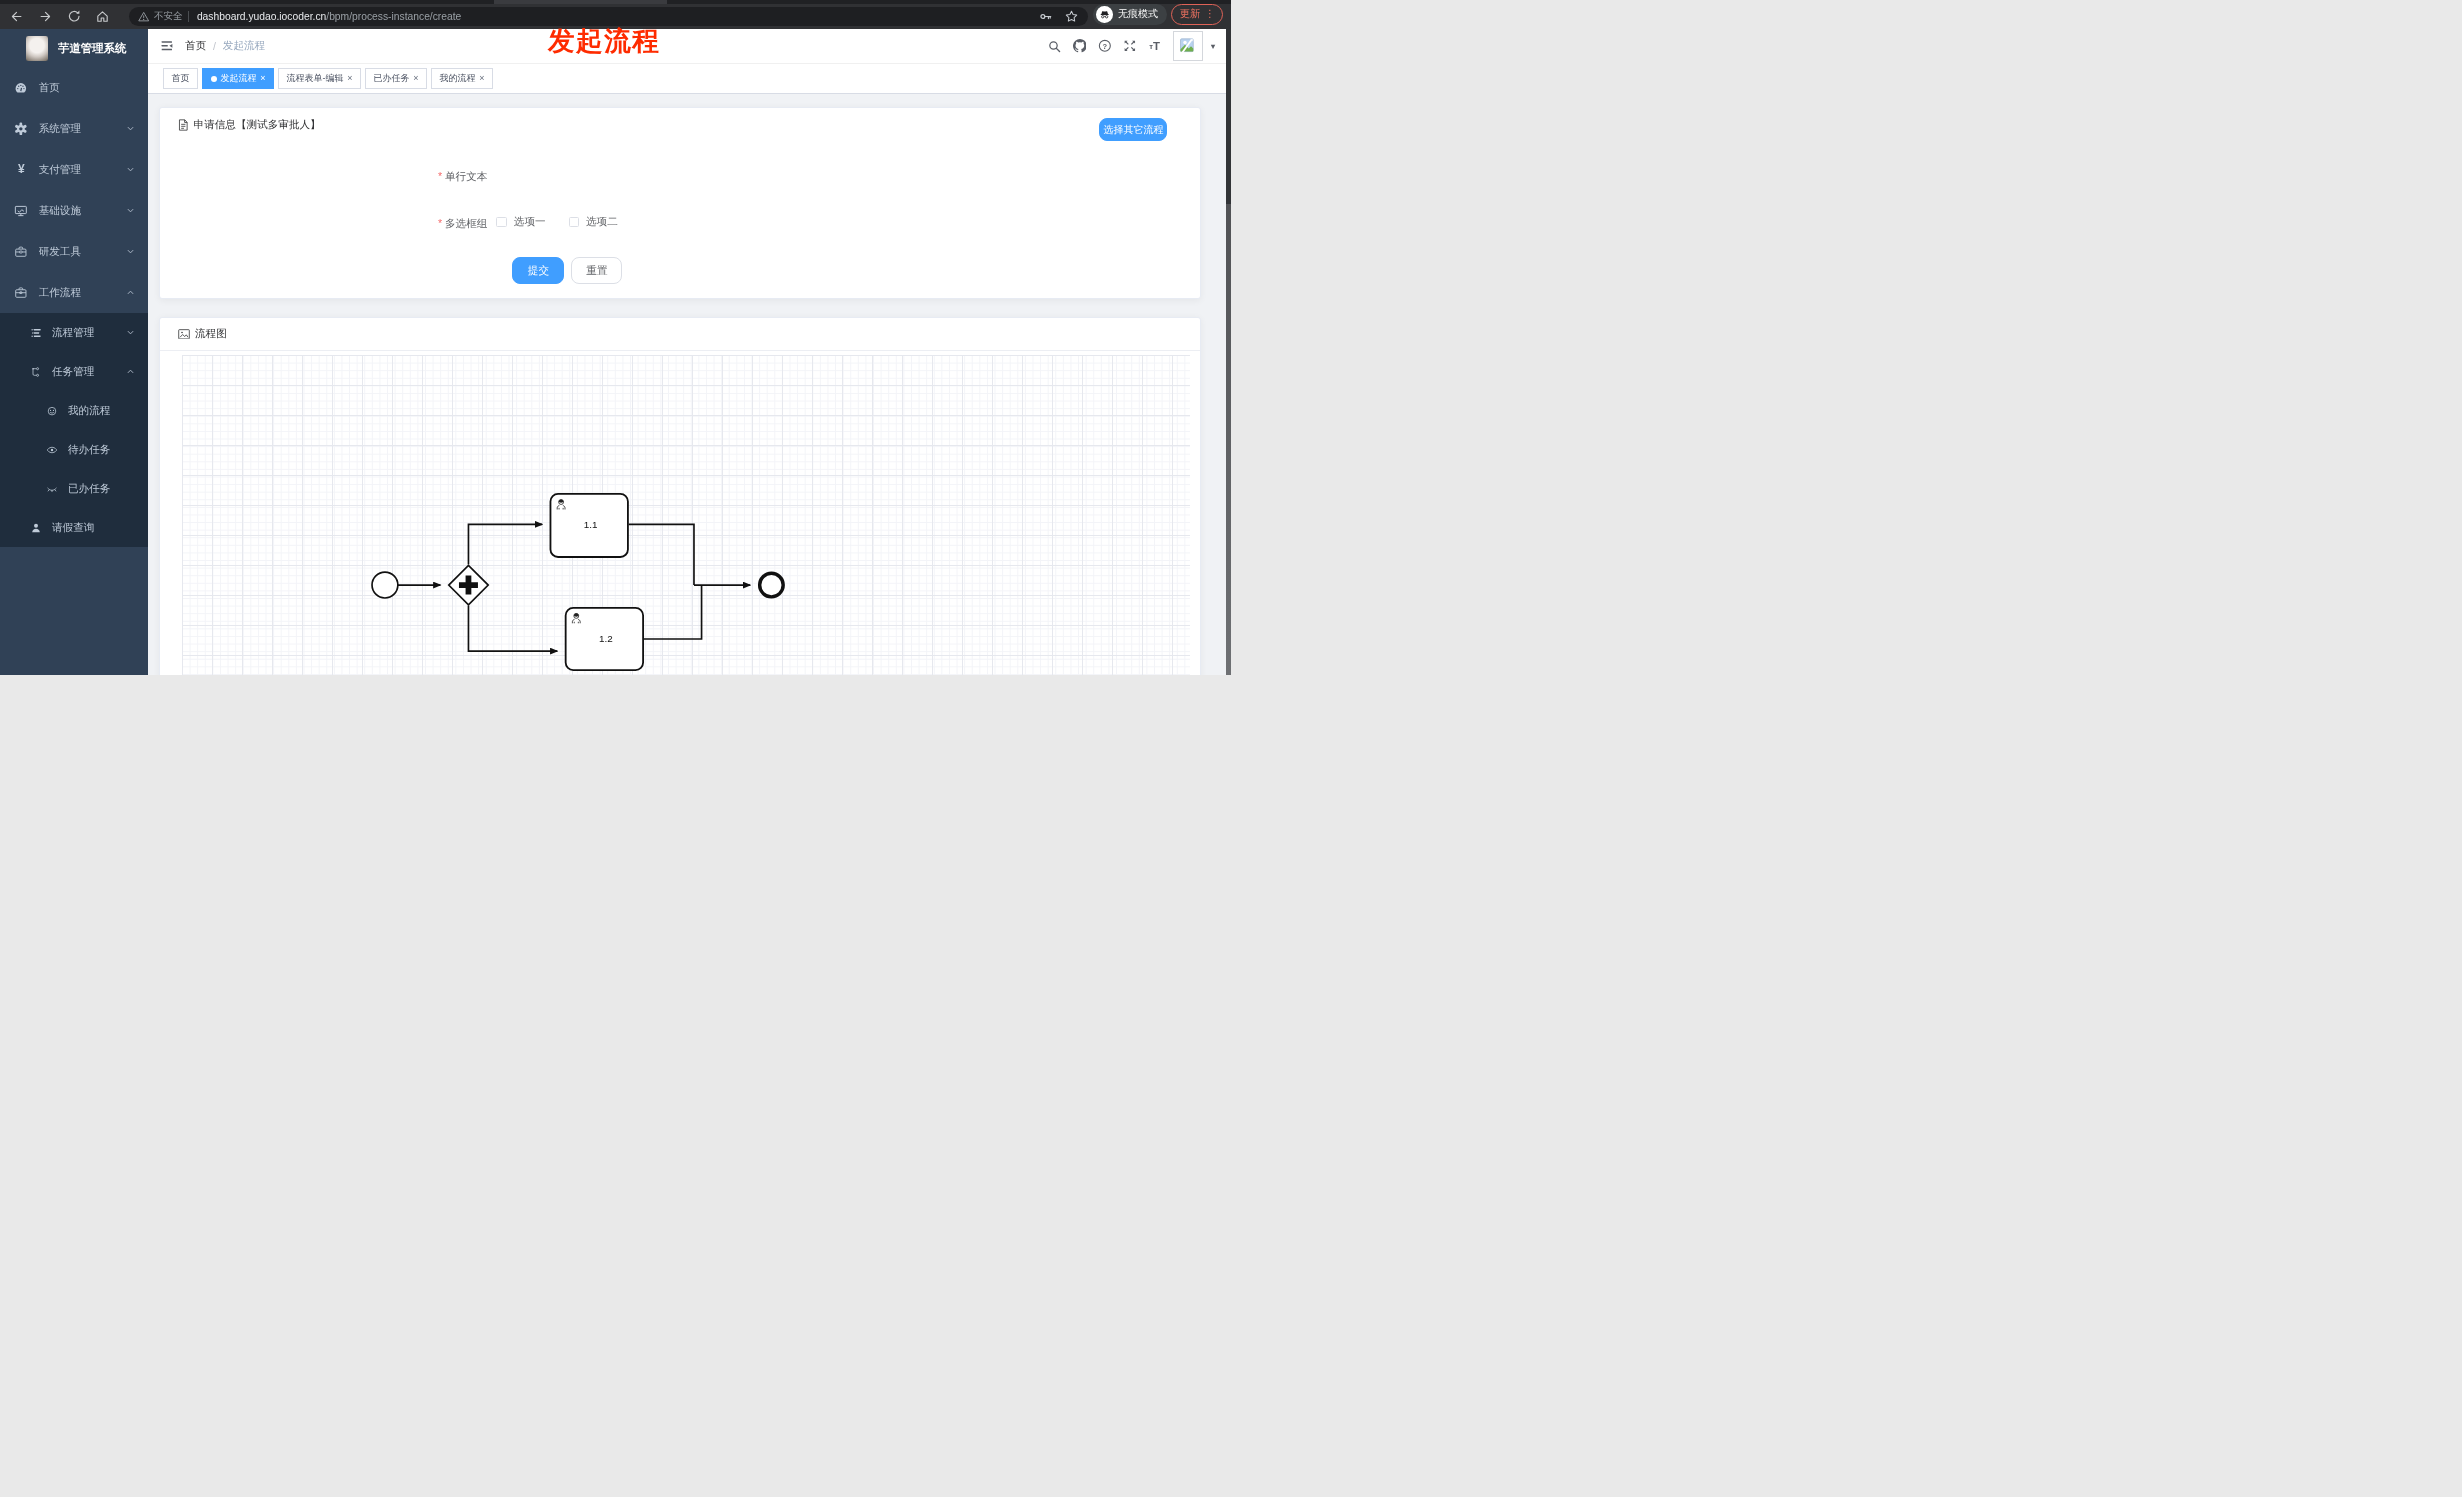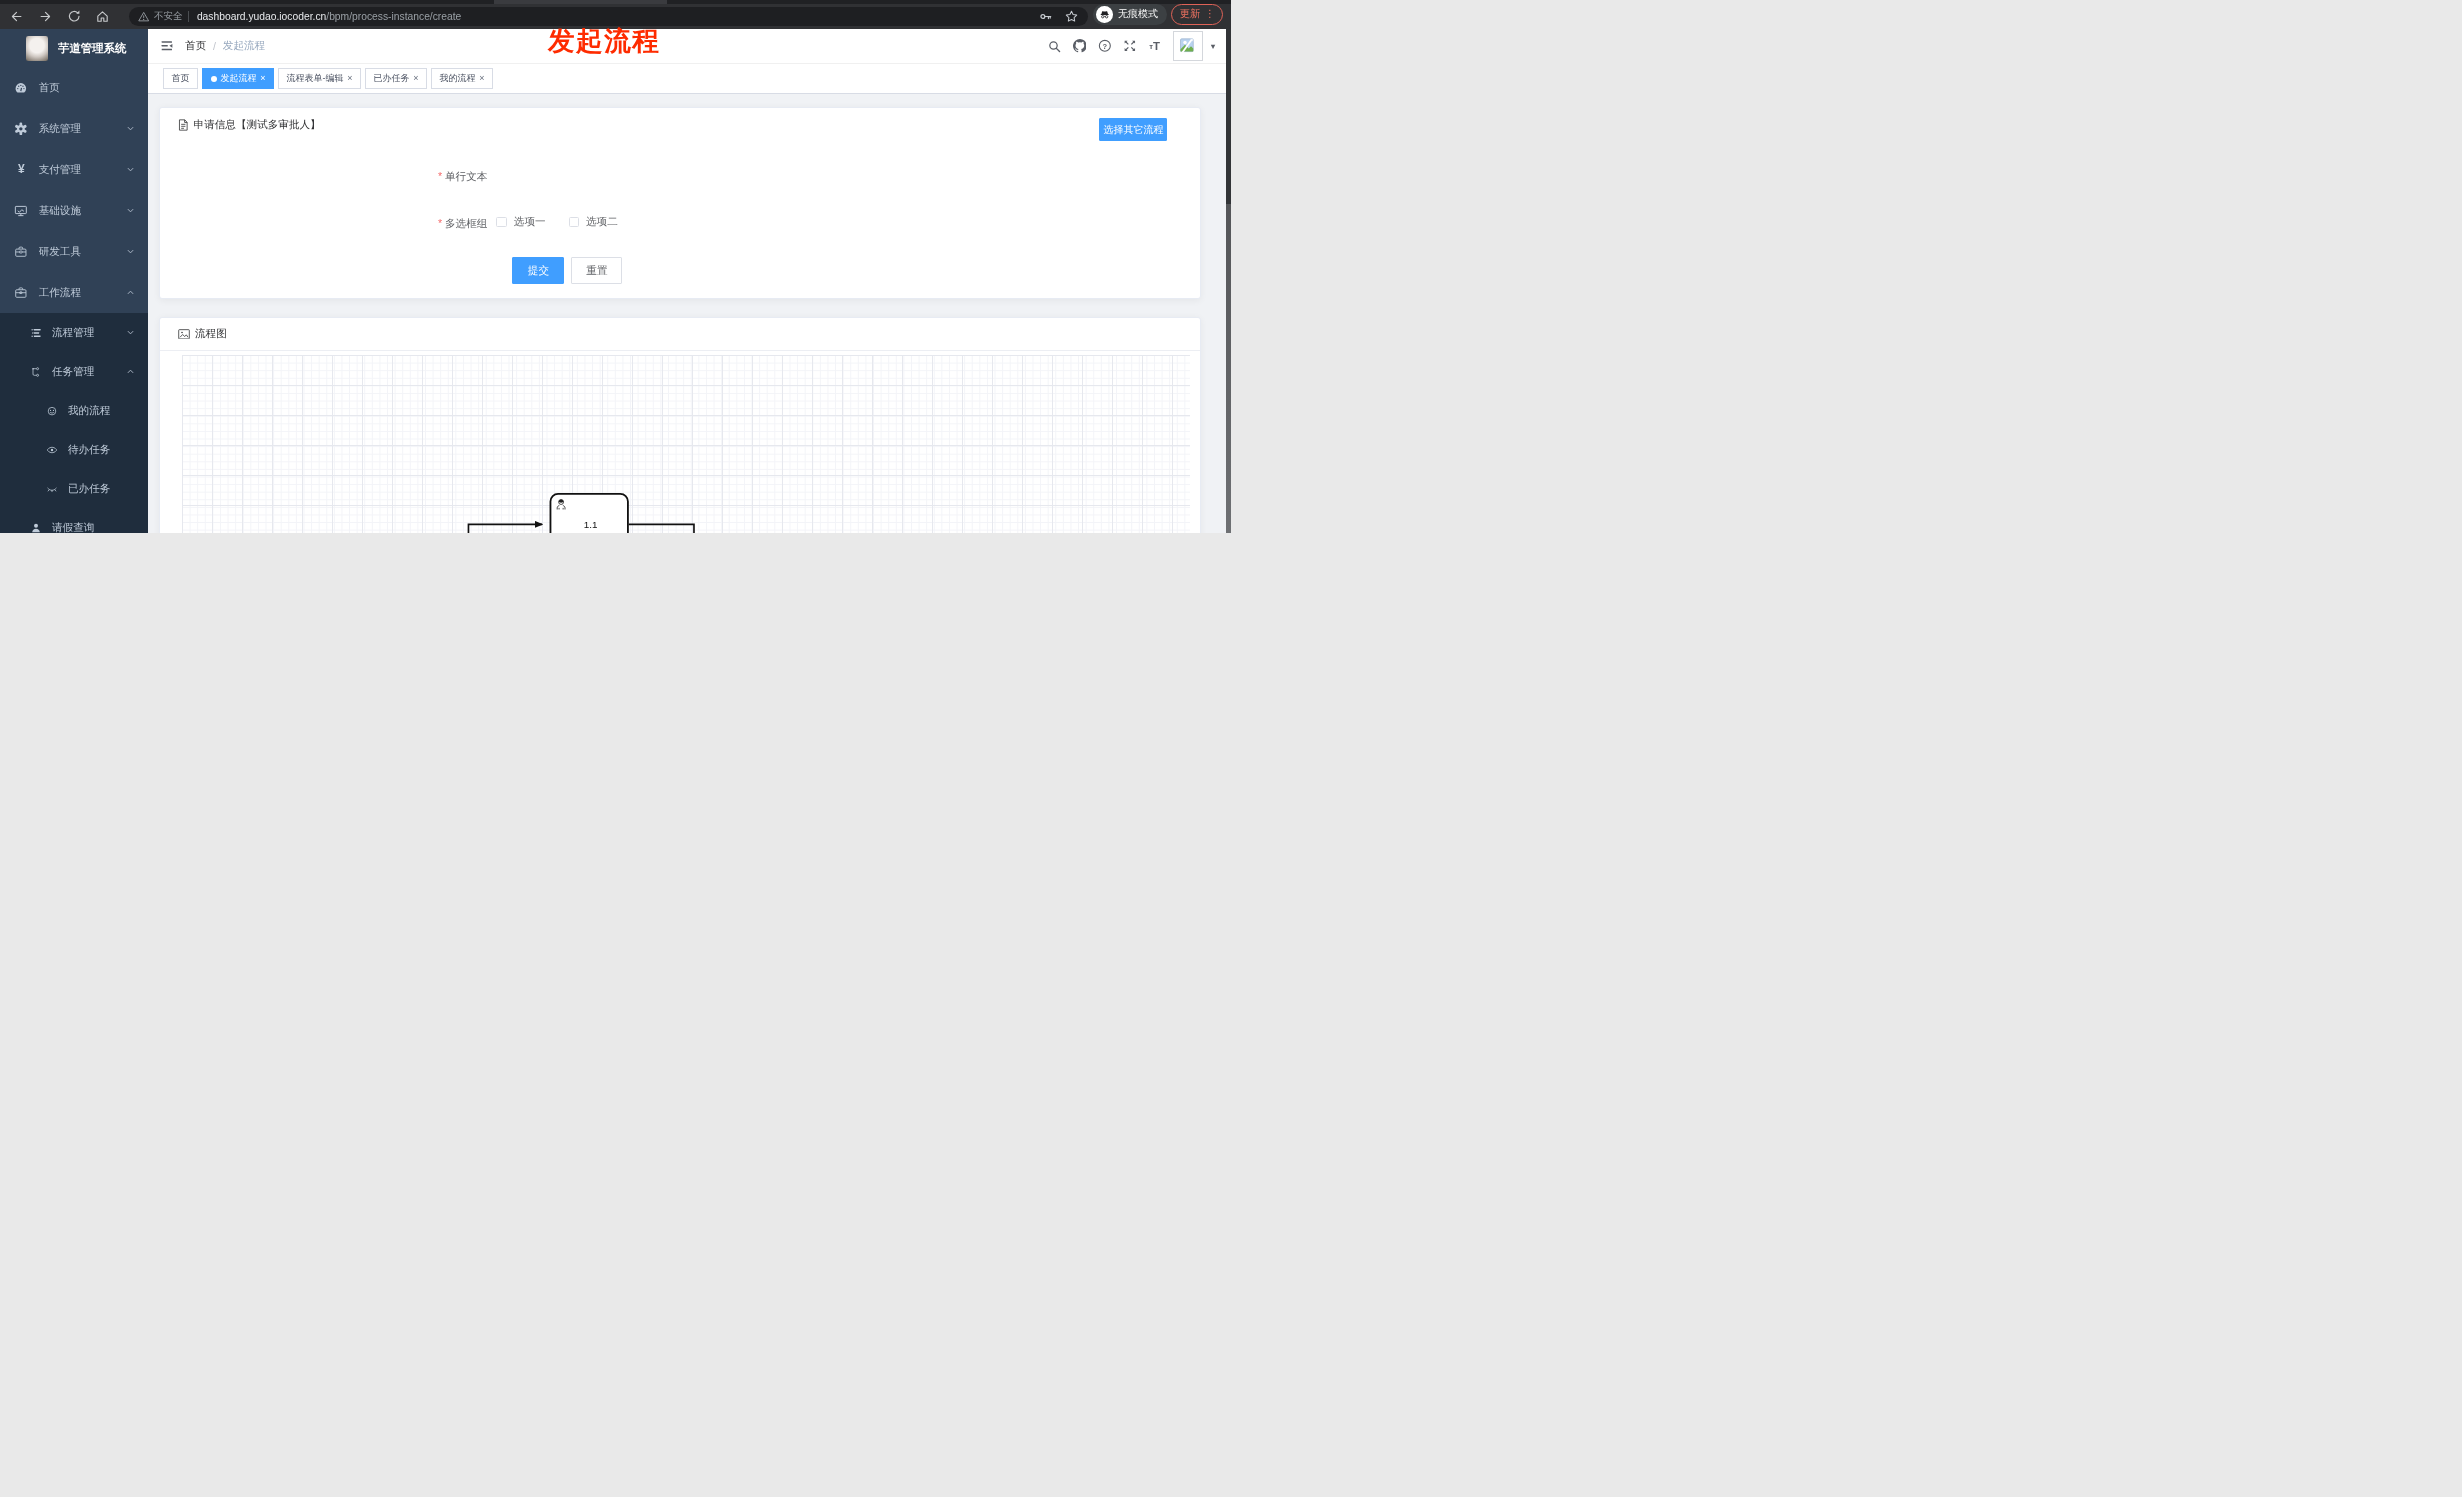--- a/index.html
+++ b/index.html
@@ -1,17 +1,17 @@
 <!DOCTYPE html>
 <html style="font-size:12px"><head>
 <meta charset="utf-8">
 <style>
   html,body{margin:0;padding:0;background:#e9e9e9;}
   *{box-sizing:border-box;}
-  .screen{position:relative;width:1231px;height:533px;overflow:hidden;background:#fef9c3;
+  .screen{position:relative;width:1231px;height:675px;overflow:hidden;background:#fef9c3;
     font-family:"Liberation Sans","DejaVu Sans",sans-serif;-webkit-font-smoothing:antialiased;}
   svg{display:block;}
 
   
   .chrome{position:absolute;left:0;top:0;right:0;height:29px;background:#303134;z-index:40;}
   .tabstrip{position:absolute;left:0;top:0;right:0;height:3.8px;background:#202124;}
   .tabstrip .active-tab-edge{position:absolute;left:494px;width:173px;height:3.8px;background:#3a3b3f;}
   .navbtns{position:absolute;left:9px;top:3.8px;height:25px;display:flex;align-items:center;gap:13.7px;}
   .navbtn{width:15px;height:15px;display:flex;align-items:center;justify-content:center;cursor:pointer;}
   .omnibox{position:absolute;left:129px;top:6.8px;width:959px;height:19px;border-radius:10px;background:#1e1f22;
@@ -73,21 +73,21 @@
   .tag.active .x{color:#fff;}
   .tag .dot{width:6px;height:6px;border-radius:50%;background:#fff;}
 
   
   .content{position:absolute;left:148px;top:93px;right:5.3px;bottom:0;background:#f0f2f5;}
   .card{position:absolute;background:#fff;border:0.8px solid #e7ebf3;border-radius:3px;box-shadow:0 1.5px 7.6px rgba(0,0,0,.05);}
   .card1{left:11.4px;top:14.4px;width:1042px;height:192px;}
   .card2{left:11.4px;top:224px;width:1042px;height:525px;}
   .card-h{display:flex;align-items:center;gap:4.6px;padding:10px 15px 0 18px;font-size:10.6px;color:#303133;}
   .card2 .card-h{padding-top:0;height:33px;border-bottom:0.8px solid #eceef3;}
-  .btn{display:inline-flex;align-items:center;justify-content:center;border-radius:1px;font-size:10.6px;cursor:pointer;white-space:nowrap;text-align:right;}
+  .btn{display:inline-flex;align-items:center;justify-content:center;border-radius:8px;font-size:10.6px;cursor:pointer;white-space:nowrap;text-align:right;}
   .btn-primary{background:#409eff;border:0.8px solid #409eff;color:#fff;}
   .btn-plain{background:#fff;border:0.8px solid #dcdfe6;color:#606266;}
   .other-btn{position:absolute;right:33px;top:10px;width:68px;height:23px;font-size:10px;}
   .f-label{position:absolute;left:0;width:336px;text-align:right;padding-right:9px;font-size:10.6px;color:#606266;}
   .req{color:#f56c6c;margin-right:3px;}
   .f-input{position:absolute;left:336px;width:581px;height:26px;border:0.8px solid #dcdfe6;border-radius:3px;
     padding:0 11.4px;font-size:10.6px;color:#606266;outline:none;font-family:inherit;background:#fff;}
   .f-input::placeholder{color:#c0c4cc;}
   .cb-group{position:absolute;left:336px;display:flex;align-items:center;gap:23px;}
   .cb-item{display:flex;align-items:center;gap:6.8px;cursor:pointer;}

